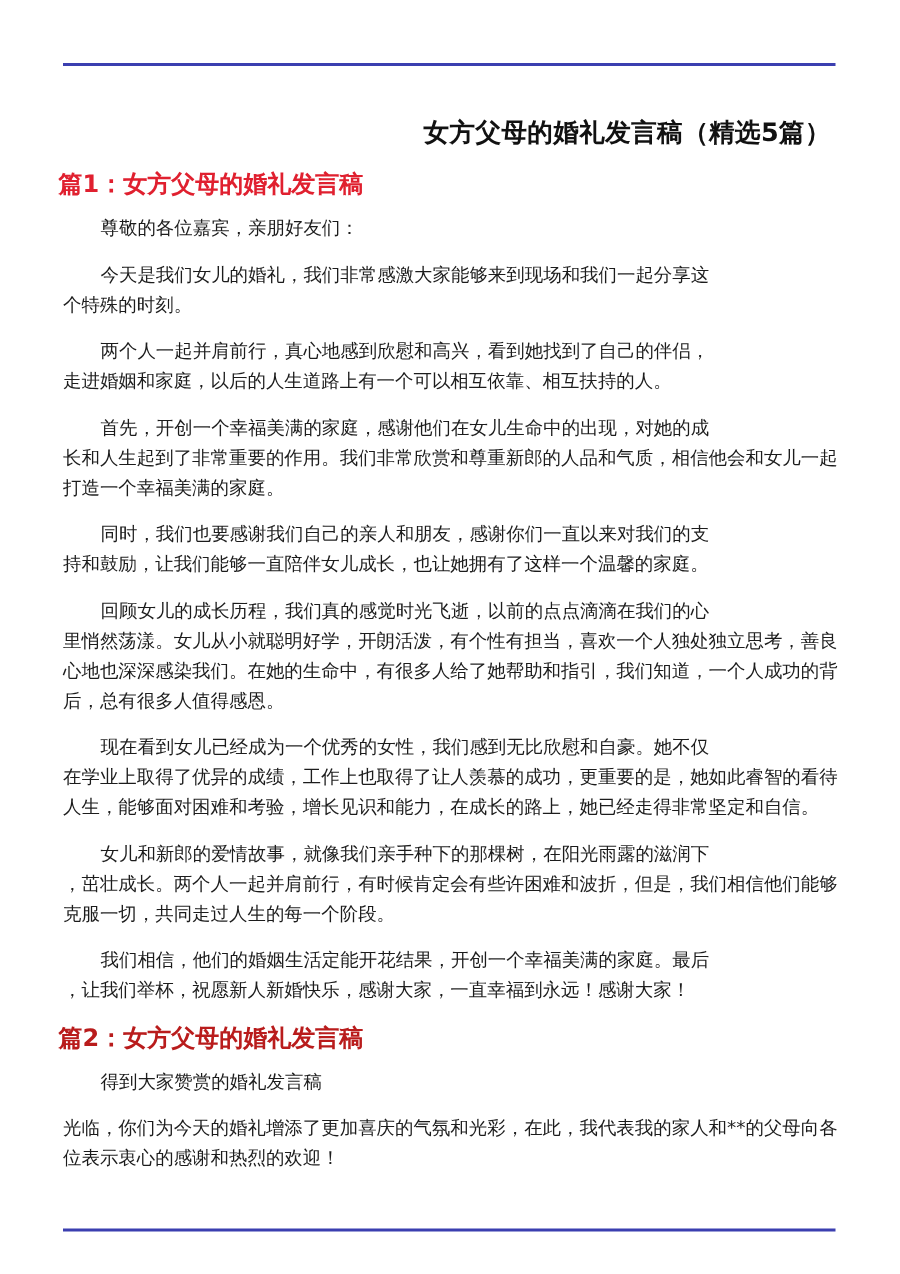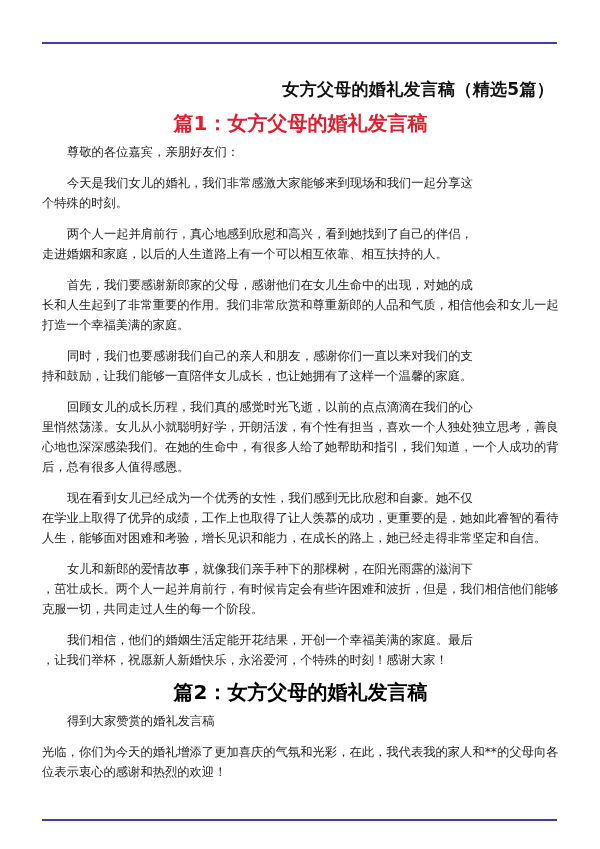--- a/index.html
+++ b/index.html
@@ -34,26 +34,25 @@
     .doc-title {
       text-align: right;
       font-size: 17px;
       line-height: 26px;
       color: #111;
       margin: 0 0 10px 0;
       padding-right: 8px;
       letter-spacing: 0.3px;
     }
     .section-heading {
-      font-size: 20px;
+      font-size: 16px;
       line-height: 22px;
       color: #e0202f;
       font-weight: bold;
       margin: 0 0 8px -3px;
-      text-align: center;
     }
     .para {
       font-size: 12.3px;
       line-height: 20px;
       margin: 0 13px 11px 0;
       color: #1c1c1c;
     }
     .para .line {
       display: block;
       white-space: nowrap;
@@ -76,21 +75,21 @@
       </p>
       <p class="para">
         <span class="line first">今天是我们女儿的婚礼，我们非常感激大家能够来到现场和我们一起分享这</span>
         <span class="line">个特殊的时刻。</span>
       </p>
       <p class="para">
         <span class="line first">两个人一起并肩前行，真心地感到欣慰和高兴，看到她找到了自己的伴侣，</span>
         <span class="line">走进婚姻和家庭，以后的人生道路上有一个可以相互依靠、相互扶持的人。</span>
       </p>
       <p class="para">
-        <span class="line first">首先，我们要感谢新郎家的父母，感谢他们在女儿生命中的出现，对她的成</span>
+        <span class="line first">首先，开创一个幸福美满的家庭，感谢他们在女儿生命中的出现，对她的成</span>
         <span class="line">长和人生起到了非常重要的作用。我们非常欣赏和尊重新郎的人品和气质，相信他会和女儿一起</span>
         <span class="line">打造一个幸福美满的家庭。</span>
       </p>
       <p class="para">
         <span class="line first">同时，我们也要感谢我们自己的亲人和朋友，感谢你们一直以来对我们的支</span>
         <span class="line">持和鼓励，让我们能够一直陪伴女儿成长，也让她拥有了这样一个温馨的家庭。</span>
       </p>
       <p class="para">
         <span class="line first">回顾女儿的成长历程，我们真的感觉时光飞逝，以前的点点滴滴在我们的心</span>
         <span class="line">里悄然荡漾。女儿从小就聪明好学，开朗活泼，有个性有担当，喜欢一个人独处独立思考，善良</span>
@@ -102,23 +101,23 @@
         <span class="line">在学业上取得了优异的成绩，工作上也取得了让人羡慕的成功，更重要的是，她如此睿智的看待</span>
         <span class="line">人生，能够面对困难和考验，增长见识和能力，在成长的路上，她已经走得非常坚定和自信。</span>
       </p>
       <p class="para">
         <span class="line first">女儿和新郎的爱情故事，就像我们亲手种下的那棵树，在阳光雨露的滋润下</span>
         <span class="line">，茁壮成长。两个人一起并肩前行，有时候肯定会有些许困难和波折，但是，我们相信他们能够</span>
         <span class="line">克服一切，共同走过人生的每一个阶段。</span>
       </p>
       <p class="para">
         <span class="line first">我们相信，他们的婚姻生活定能开花结果，开创一个幸福美满的家庭。最后</span>
-        <span class="line">，让我们举杯，祝愿新人新婚快乐，永浴爱河，个特殊的时刻！感谢大家！</span>
+        <span class="line">，让我们举杯，祝愿新人新婚快乐，感谢大家，一直幸福到永远！感谢大家！</span>
       </p>
-      <div class="section-heading" style="color: #000000;">篇2：女方父母的婚礼发言稿</div>
+      <div class="section-heading" style="color: #b91c1c;">篇2：女方父母的婚礼发言稿</div>
       <p class="para">
         <span class="line first">得到大家赞赏的婚礼发言稿</span>
       </p>
       <p class="para">
         <span class="line">光临，你们为今天的婚礼增添了更加喜庆的气氛和光彩，在此，我代表我的家人和**的父母向各</span>
         <span class="line">位表示衷心的感谢和热烈的欢迎！</span>
       </p>
     </div>
 </div>
 

